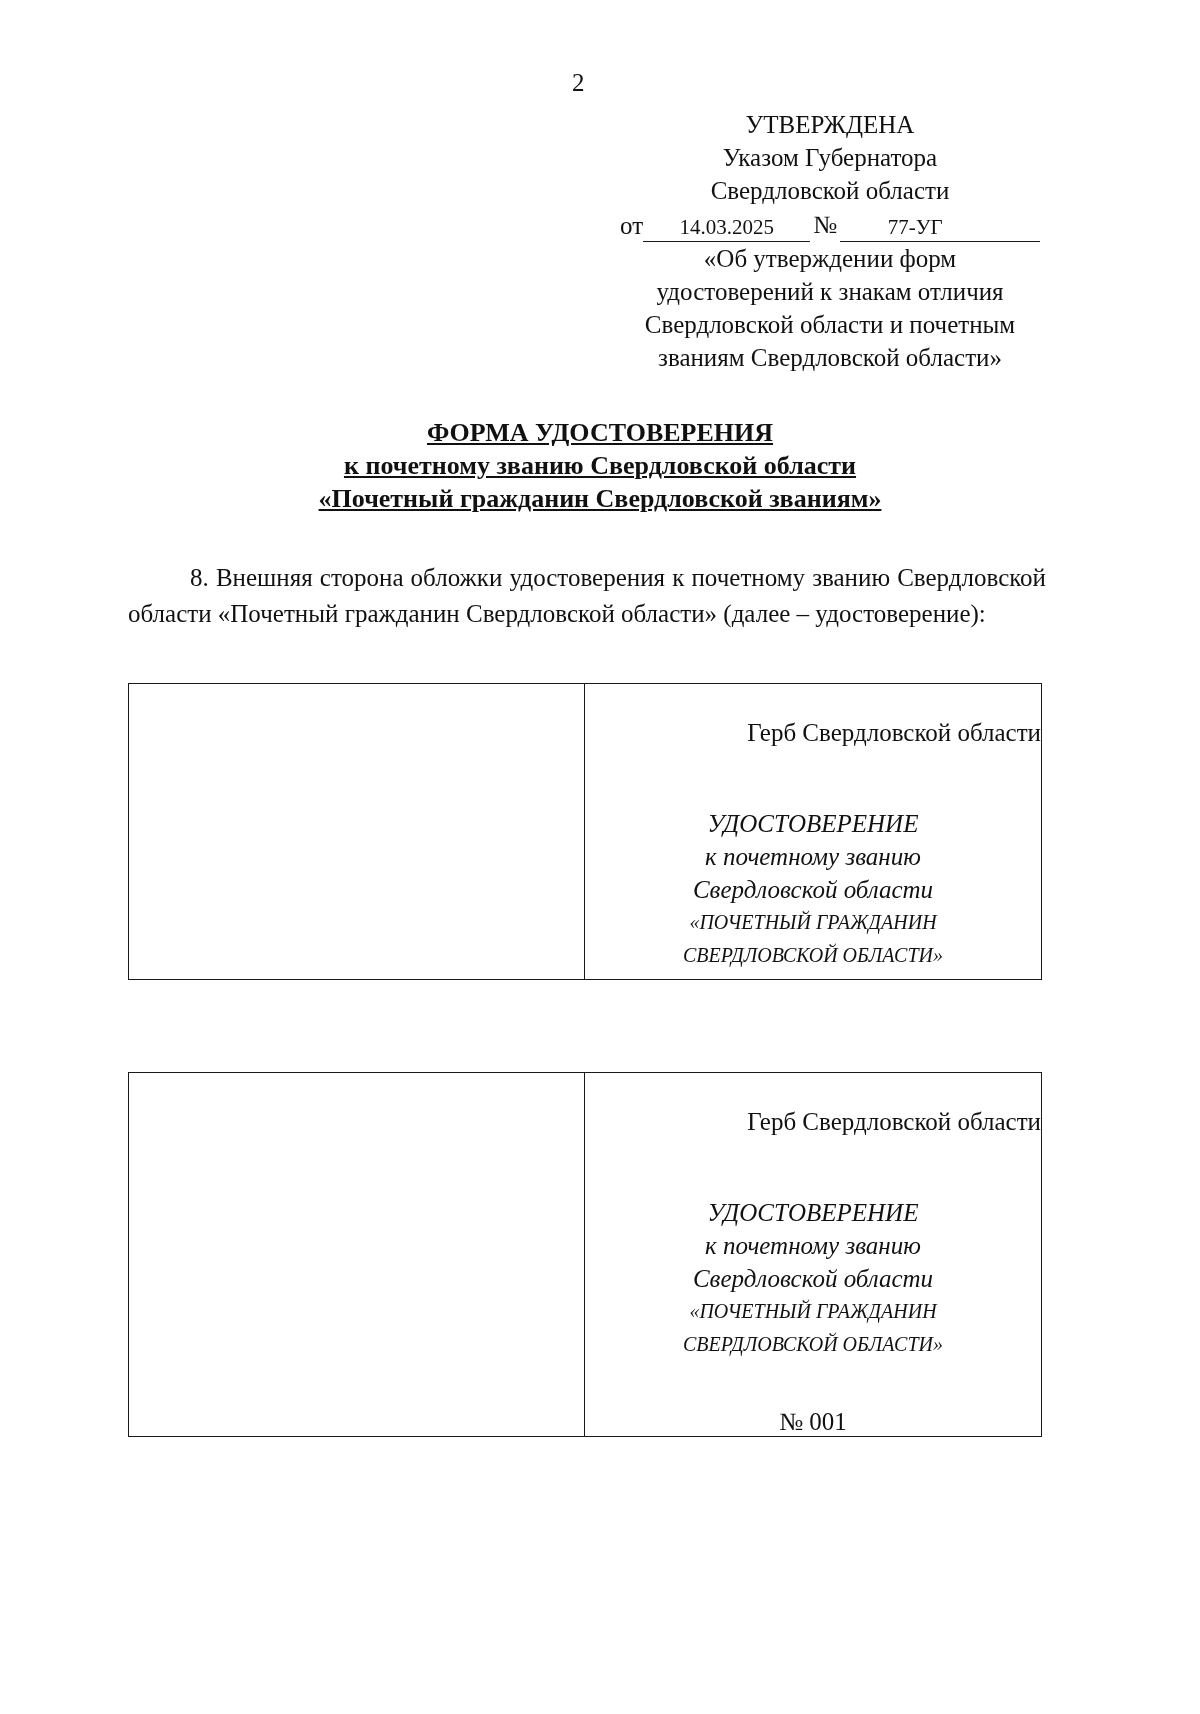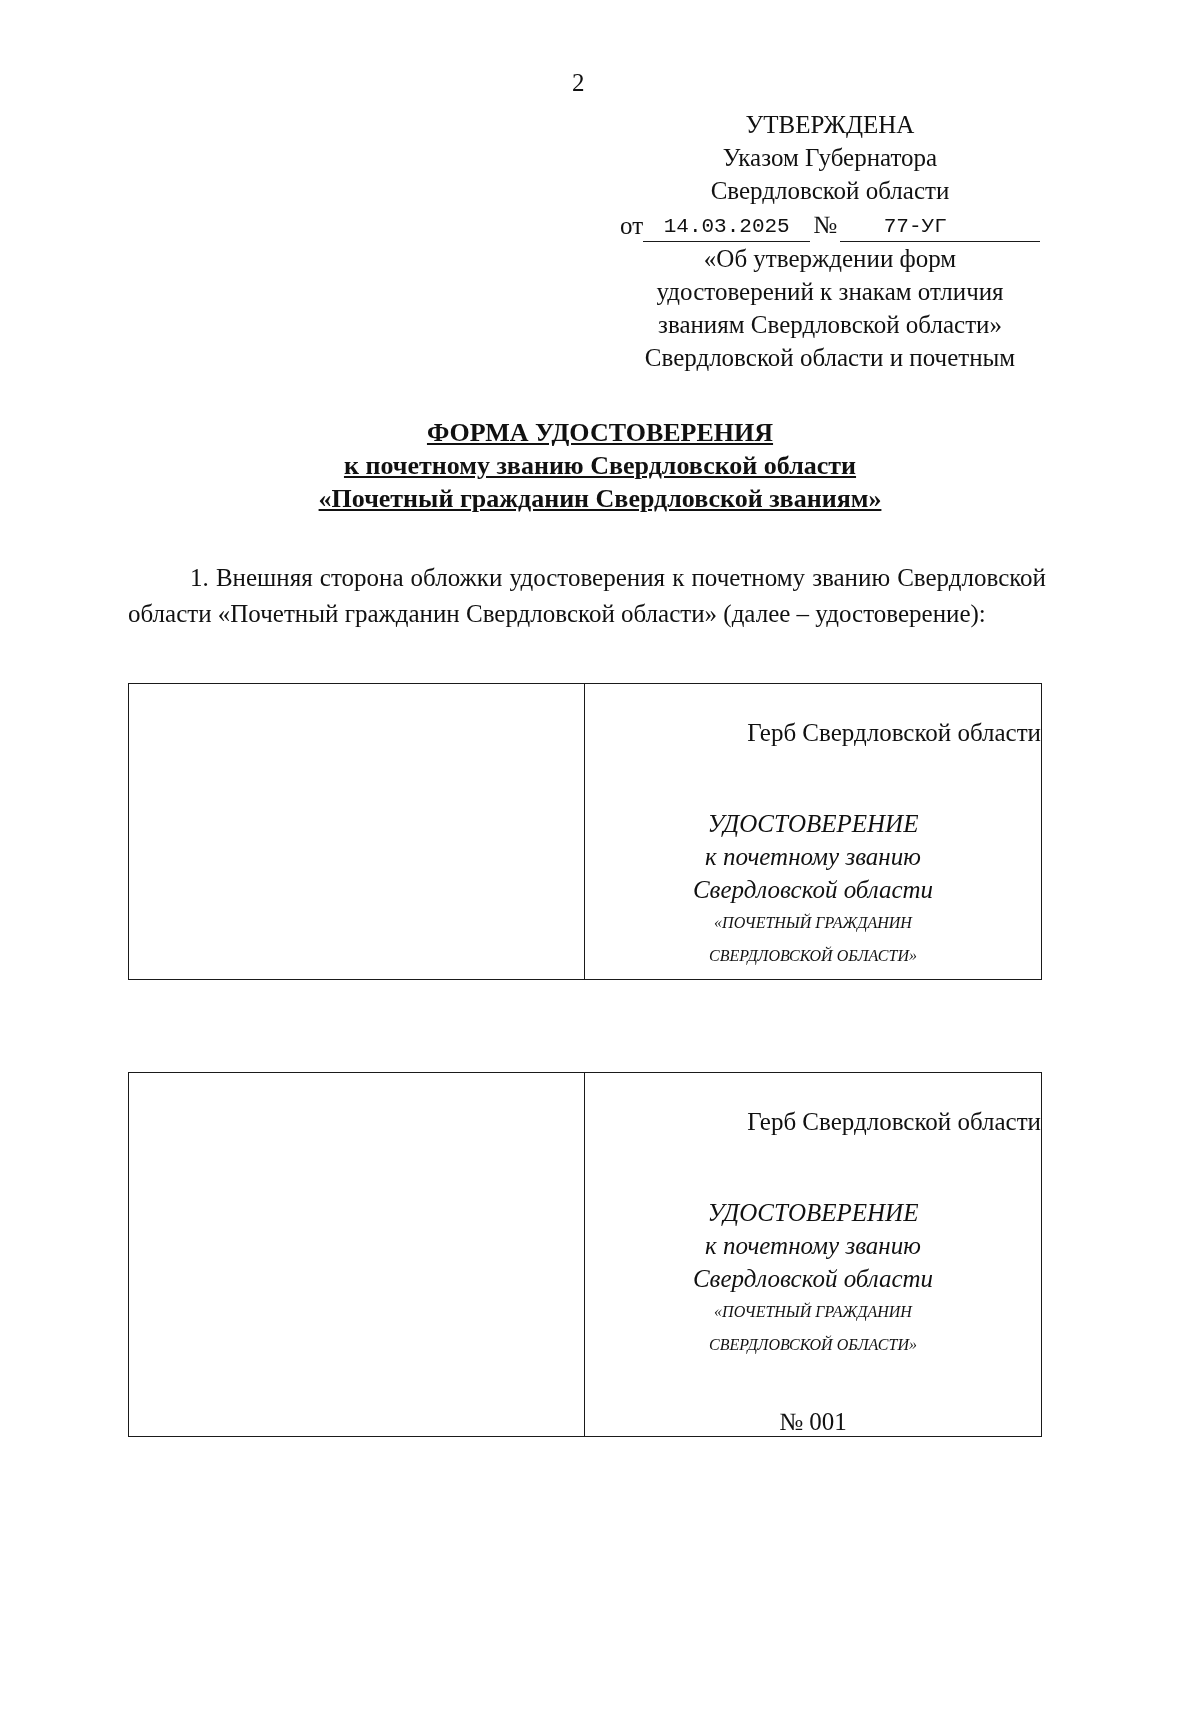--- a/index.html
+++ b/index.html
@@ -50,21 +50,21 @@
     white-space: nowrap;
     margin-top: 1px;
   }
   .decree-line .lbl {
     font-size: 25px;
   }
   .fill-rule {
     border-bottom: 1.6px solid #1a1a1a;
     display: inline-block;
     text-align: center;
-    font-family: Liberation Mono, monospace;
+    font-family: Liberation Serif, serif;
     font-size: 21px;
     line-height: 26px;
     padding: 0 4px 1px 4px;
   }
   .rule-date { width: 168px; }
   .rule-num  { width: 150px; }
   .rule-tail { width: 44px; }
   .decree-line .nobr { padding: 0 3px 1px 3px; }
 
   
@@ -116,21 +116,21 @@
     box-sizing: border-box;
     text-align: center;
     font-size: 25px;
     line-height: 33px;
     padding-top: 32px;
   }
   .emblem-caption { margin-bottom: 0; text-align: right; }
   .cert-block { margin-top: 58px; font-style: italic; }
   .cert-head { font-size: 25px; }
   .cert-sub  { font-size: 25px; }
-  .cert-name { font-size: 16px; text-align: center; }
+  .cert-name { font-size: 20px; text-align: center; }
   .cert-number { margin-top: 44px; font-size: 25px; }
 
   .spread-2 .spread-right { padding-top: 32px; }
 </style>
 </head>
 <body>
 
 <div class="page">
 
   <div class="page-number">2</div>
@@ -143,31 +143,31 @@
     <div class="decree-line">
       <span class="lbl">от</span>
       <span class="fill-rule rule-date">14.03.2025</span>
       <span class="lbl nobr">№</span>
       <span class="fill-rule rule-num">77-УГ</span>
       <span class="fill-rule rule-tail"></span>
     </div>
 
     <div class="approval-line">«Об утверждении форм</div>
     <div class="approval-line">удостоверений к знакам отличия</div>
+    <div class="approval-line">Свердловской области и почетным</div>
     <div class="approval-line">званиям Свердловской области»</div>
-    <div class="approval-line">Свердловской области и почетным</div>
   </div>
 
   <div class="form-title">
     <div>ФОРМА УДОСТОВЕРЕНИЯ</div>
     <div>к почетному званию Свердловской области</div>
     <div>«Почетный гражданин Свердловской званиям»</div>
   </div>
 
-  <div class="para para-1">1. Внешняя сторона обложки удостоверения к почетному званию Свердловской области «Почетный гражданин Свердловской области» (далее – удостоверение):</div>
+  <div class="para para-1">8. Внешняя сторона обложки удостоверения к почетному званию Свердловской области «Почетный гражданин Свердловской области» (далее – удостоверение):</div>
 
   <div class="spread spread-1">
     <div class="spread-left"></div>
     <div class="spread-right">
       <div class="emblem-caption">Герб Свердловской области</div>
       <div class="cert-block">
         <div class="cert-head">УДОСТОВЕРЕНИЕ</div>
         <div class="cert-sub">к почетному званию</div>
         <div class="cert-sub">Свердловской области</div>
         <div class="cert-name">«ПОЧЕТНЫЙ ГРАЖДАНИН</div>

